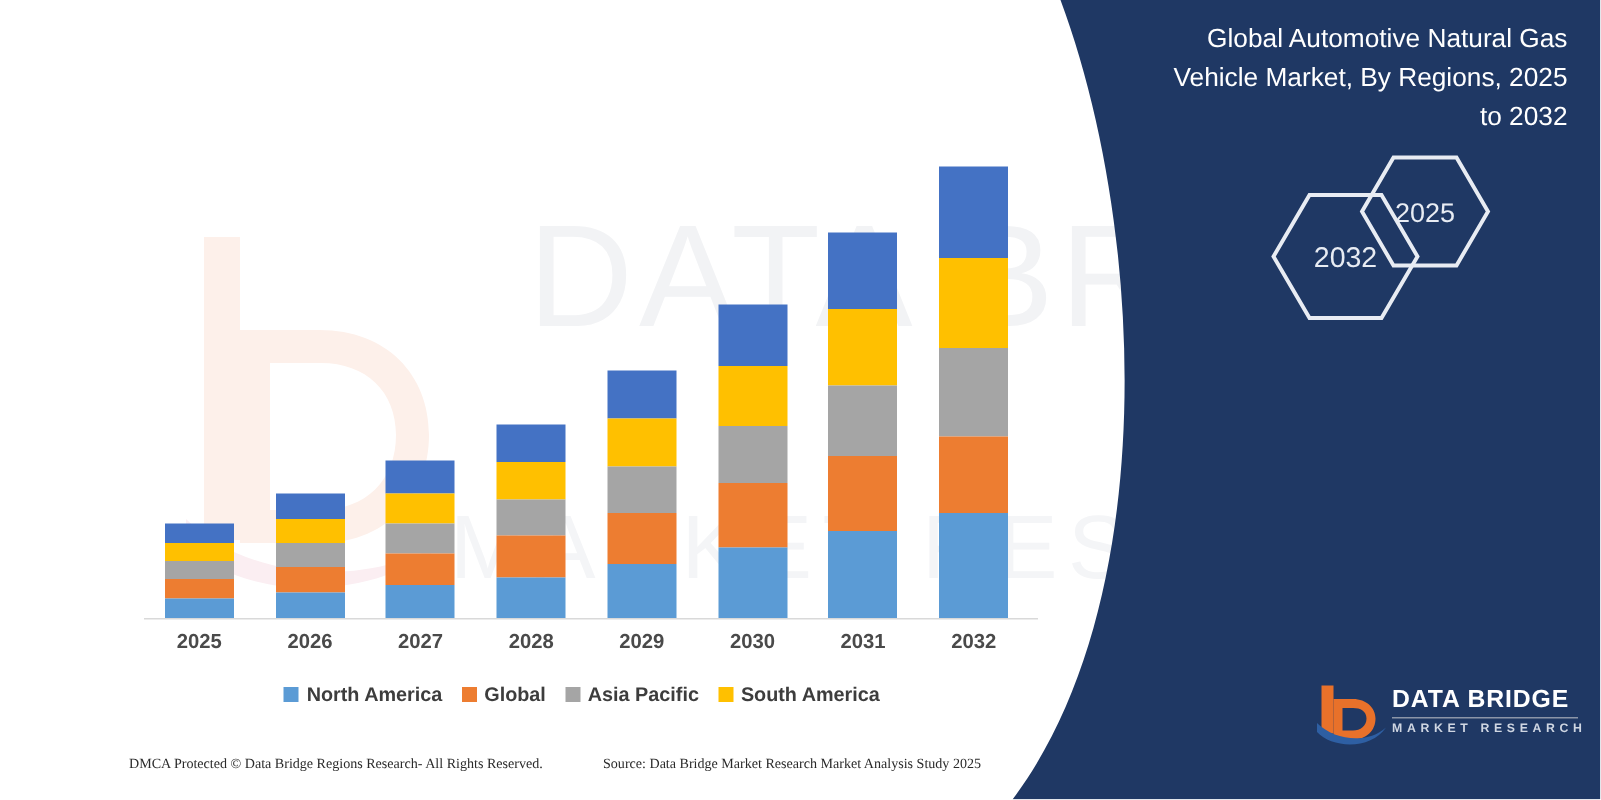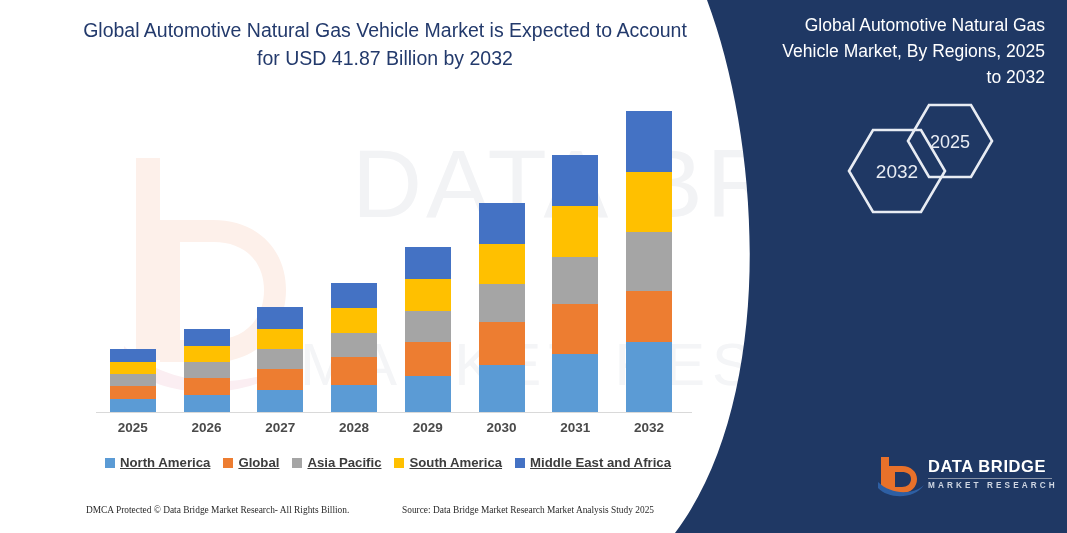--- a/index.html
+++ b/index.html
@@ -27,21 +27,21 @@
   .seg{width:100%;}
   .xlabels{position:absolute;left:96px;top:420px;width:590px;height:22px;}
   .xlabel{position:absolute;width:60px;text-align:center;font-size:13.5px;
           font-weight:bold;color:#4a4a4a;}
 
   
   .legend{position:absolute;left:96px;top:455px;width:584px;
           display:flex;justify-content:center;align-items:center;gap:13px;}
   .lg-item{display:flex;align-items:center;gap:5px;}
   .lg-sw{width:10px;height:10px;display:block;}
-  .lg-tx{font-size:13.2px;font-weight:bold;color:#3d3d3d;white-space:nowrap;text-decoration:underline;}
+  .lg-tx{font-size:13.2px;font-weight:bold;color:#3d3d3d;white-space:nowrap;}
 
   
   .footer{position:absolute;left:0;top:505px;width:700px;height:20px;}
   .ft-left{position:absolute;left:86px;top:0;font-family:"Liberation Serif",serif;
            font-size:9.4px;color:#2a2a2a;white-space:nowrap;}
   .ft-right{position:absolute;left:402px;top:0;font-family:"Liberation Serif",serif;
             font-size:9.4px;color:#2a2a2a;white-space:nowrap;}
 
   
   .panel{position:absolute;right:0;top:0;width:400px;height:533px;overflow:hidden;}
@@ -66,21 +66,20 @@
   <svg class="wm-logo" viewBox="0 0 190 250">
     <path d="M18 8 L42 8 L42 210 L18 210 Z" fill="#fdf0ea"></path>
     <path d="M42 70 L95 70 C140 70 168 100 168 140 C168 182 138 212 96 212 L42 212 Z
              M62 92 L62 190 L95 190 C126 190 146 170 146 140 C146 111 126 92 96 92 Z" fill="#fdf0ea"></path>
     <path d="M6 196 C48 238 132 244 186 206 C132 256 40 250 6 212 Z" fill="#fbeef2"></path>
   </svg>
 
   <div class="wm-text row1">DATA BRIDGE</div>
   <div class="wm-text row2">MARKET RESEARCH</div>
 
-  <div class="title">Global Automotive Natural Gas Vehicle Market is Expected to Account for USD 41.87 Billion by 2032</div>
 
   <div class="chart">
     <div class="plot" id="plot">
       <div class="axis-line"></div>
     <div class="bar-group" style="left: 13.875px;">
           <div class="seg" style="height: 12.9429px; background: rgb(91, 155, 213);"></div>
           <div class="seg" style="height: 12.9429px; background: rgb(237, 125, 49);"></div>
           <div class="seg" style="height: 12.2238px; background: rgb(165, 165, 165);"></div>
           <div class="seg" style="height: 12.2238px; background: rgb(255, 192, 0);"></div>
           <div class="seg" style="height: 12.9429px; background: rgb(68, 114, 196);"></div>
@@ -157,28 +156,24 @@
         <span class="lg-tx">Global</span>
       </div>
       <div class="lg-item">
         <span class="lg-sw" style="background: rgb(165, 165, 165);"></span>
         <span class="lg-tx">Asia Pacific</span>
       </div>
       <div class="lg-item">
         <span class="lg-sw" style="background: rgb(255, 192, 0);"></span>
         <span class="lg-tx">South America</span>
       </div>
-      <div class="lg-item">
-        <span class="lg-sw" style="background: rgb(68, 114, 196);"></span>
-        <span class="lg-tx">Middle East and Africa</span>
-      </div>
     </div>
 
   <div class="footer">
-    <div class="ft-left">DMCA Protected © Data Bridge Market Research-  All Rights Billion.</div>
+    <div class="ft-left">DMCA Protected © Data Bridge Regions Research-  All Rights Reserved.</div>
     <div class="ft-right">Source: Data Bridge Market Research  Market Analysis Study 2025</div>
   </div>
 
   <div class="panel">
     <svg class="panel-bg" viewBox="0 0 400 533" preserveAspectRatio="none">
       <path d="M40 0 L400 0 L400 533 L8 533 C108 400 96 150 40 0 Z" fill="#1F3864"></path>
     </svg>
 
     <div class="panel-title">Global Automotive Natural Gas Vehicle Market, By Regions, 2025 to 2032</div>
 

